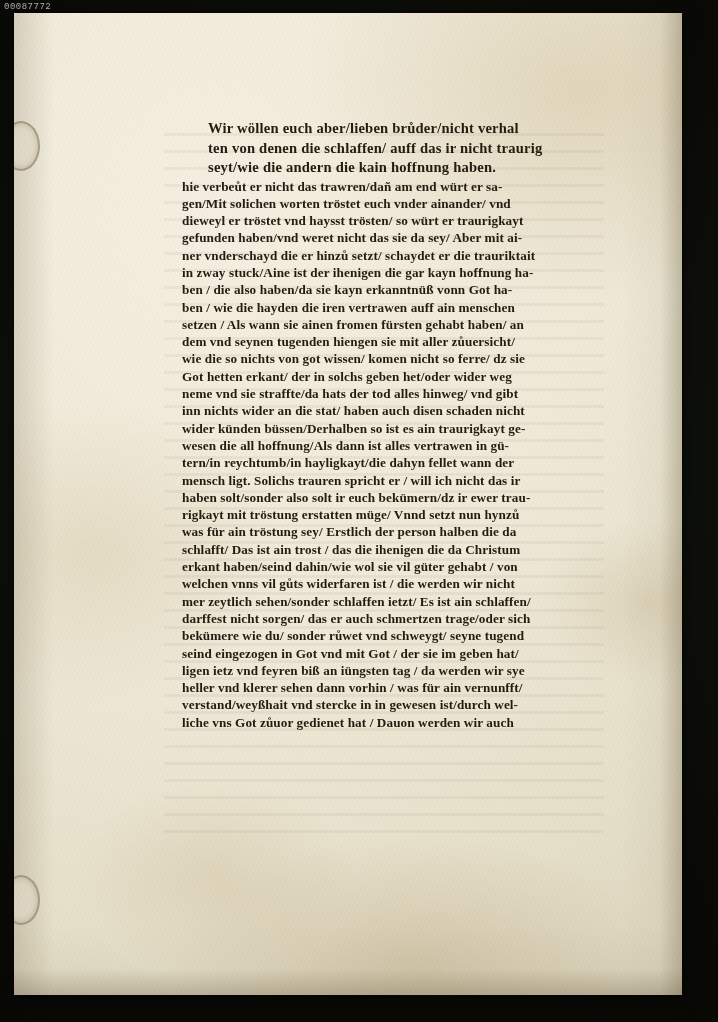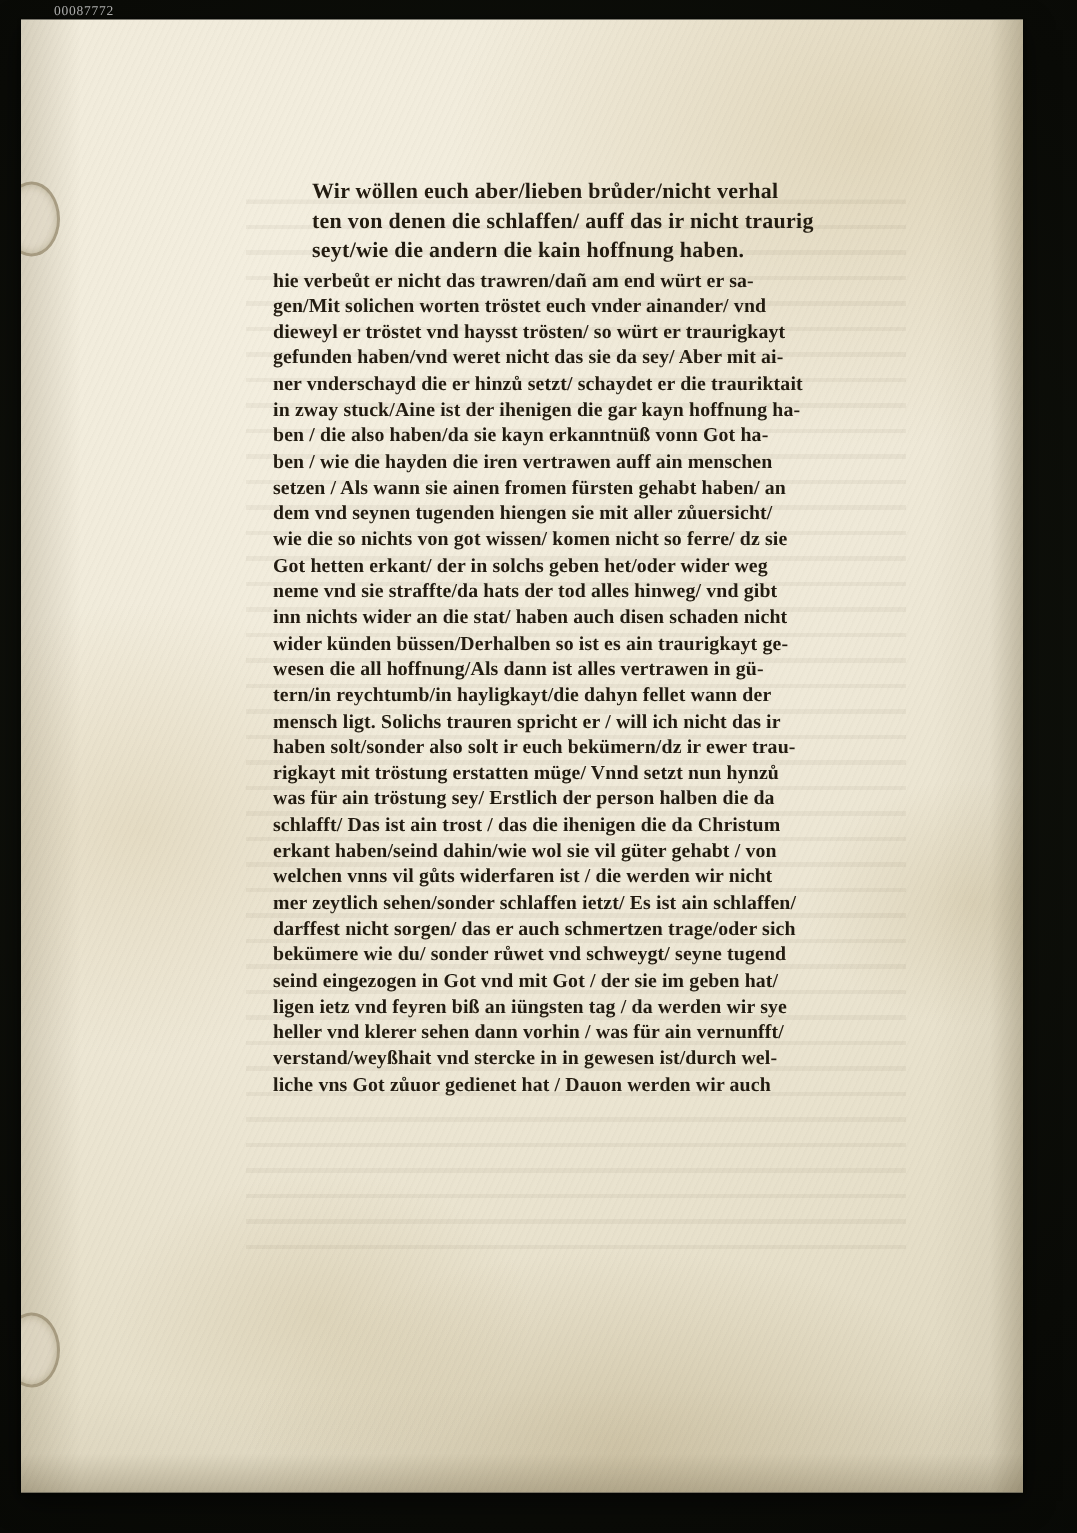--- a/index.html
+++ b/index.html
@@ -30,26 +30,25 @@
     background:
       radial-gradient(120% 90% at 50% 45%, #14170f 0%, #0a0b07 60%, #050603 100%);
     pointer-events: none;
   }
 
   #archive-id {
     position: absolute;
     top: 2px;
     left: 4px;
     color: #c9c9c9;
-    font-family: Liberation Serif, serif;
+    font-family: Liberation Mono, monospace;
     font-size: 9px;
     letter-spacing: 0.5px;
     z-index: 30;
     opacity: 0.85;
-    margin-left: 32px;
   }
 
   
   #leaf {
     position: absolute;
     left: 14px;
     top: 13px;
     width: 668px;
     height: 982px;
     background:

